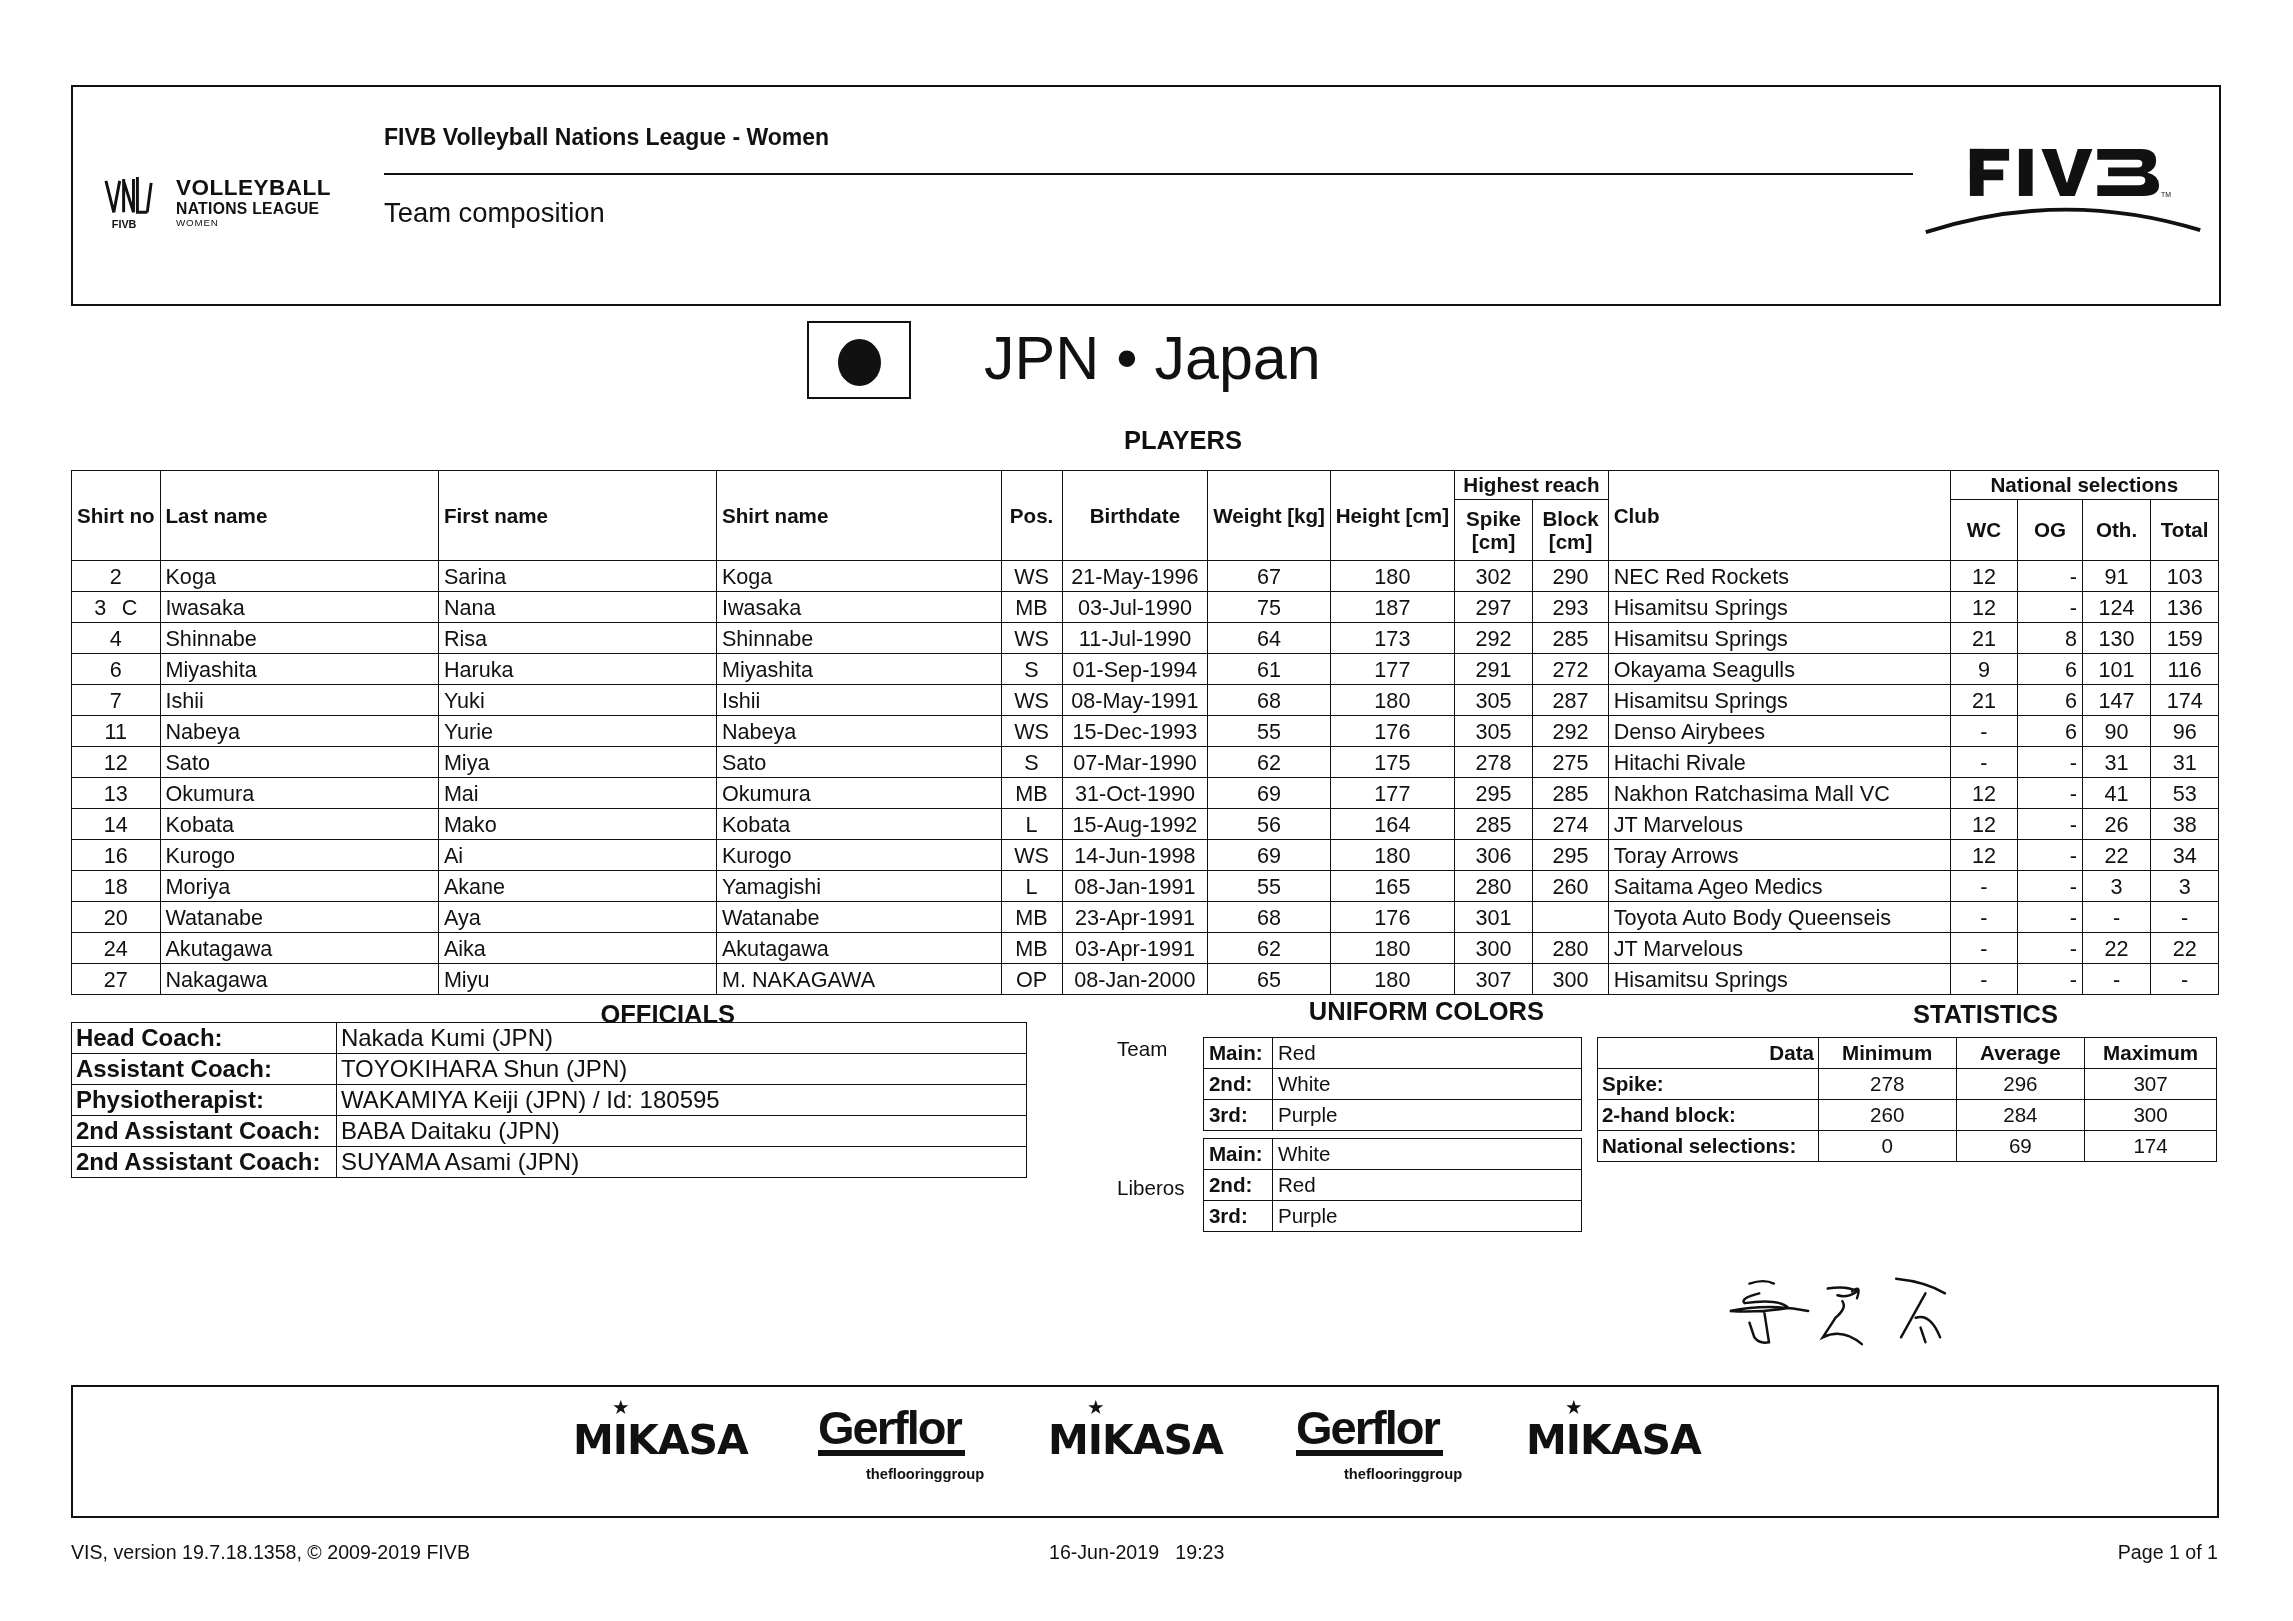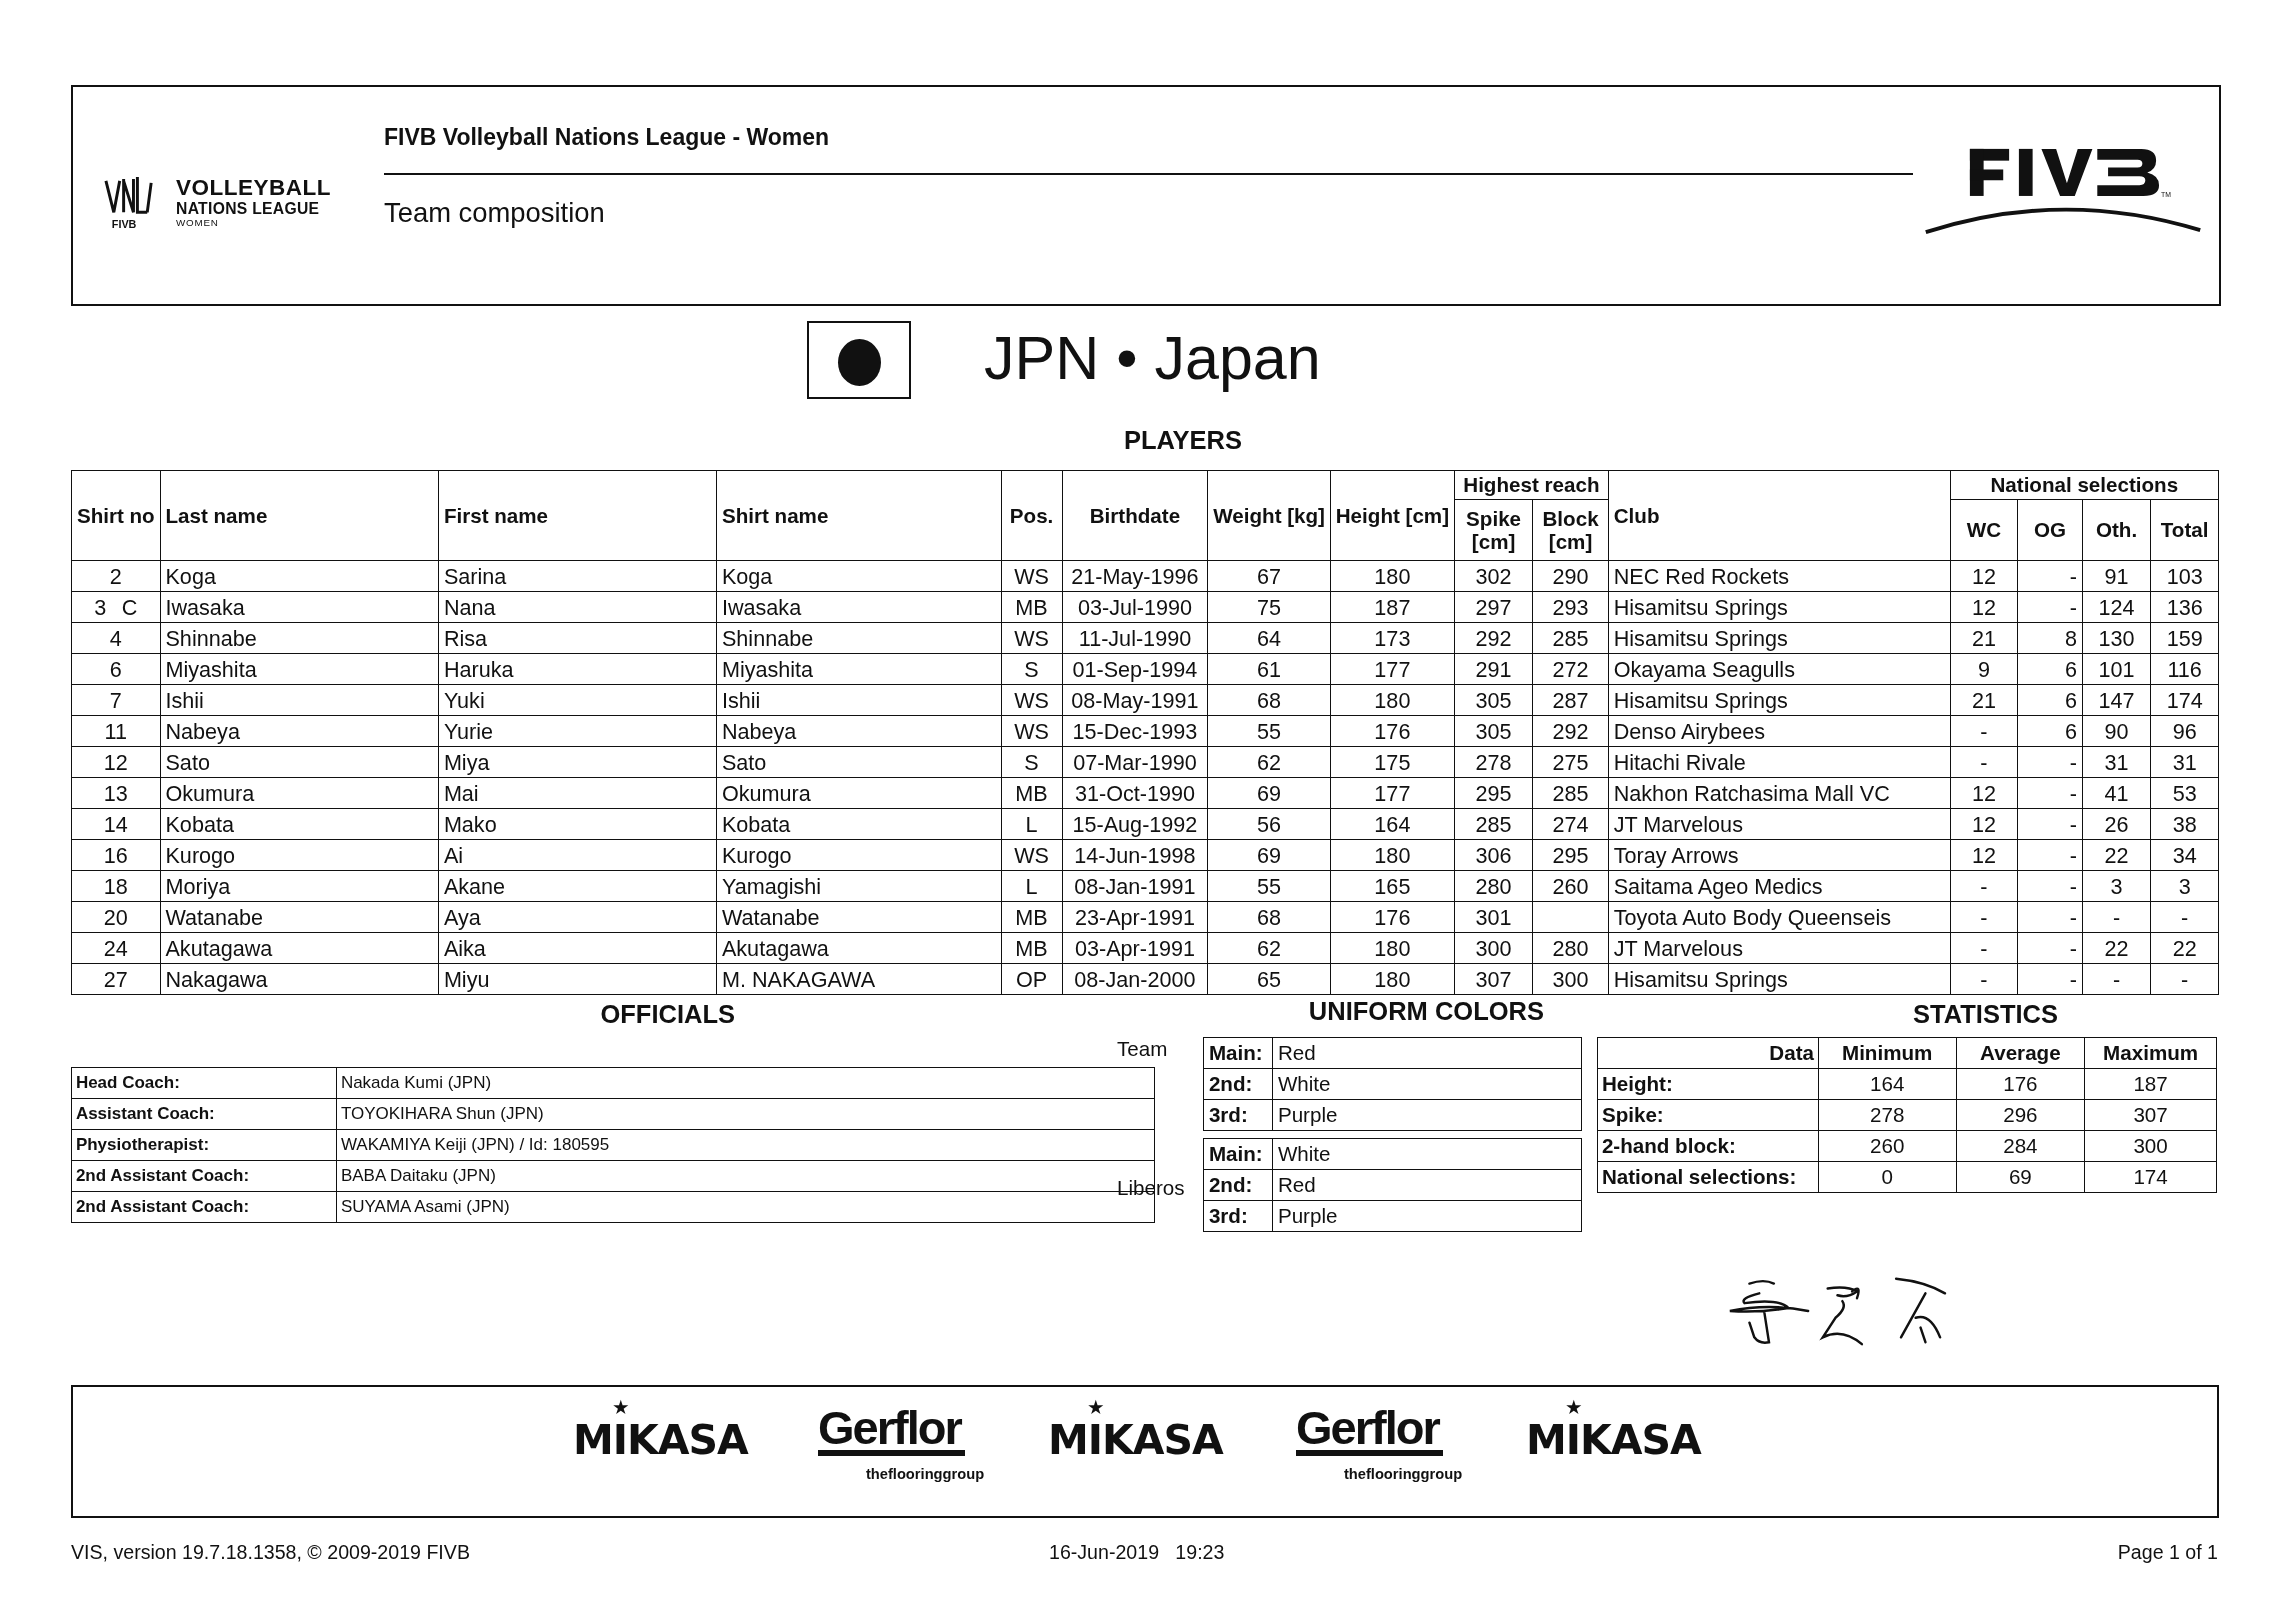--- a/index.html
+++ b/index.html
@@ -32,21 +32,21 @@
   #players th { font-weight: bold; font-size: 20.6px; line-height: 23.5px; }
   #players tr.hrow1 th { height: 29px; }
   #players tr.hrow2 th { height: 61px; }
   #players td { height: 31px; line-height: 29px; }
   #players td.c { text-align: center; }
   #players td.r { text-align: right; }
   #players th.l { text-align: left; }
   .capt { display: inline-block; margin-left: 15.7px; }
 
   
-  #officials { position: absolute; left: 71px; top: 1067px; width: 1084px; border-collapse: collapse; font-size: 17px; }
+  #officials { position: absolute; left: 71px; top: 1022px; width: 956px; border-collapse: collapse; font-size: 24px; }
   #officials td { border: 1.5px solid #111; height: 31px; padding: 0 3.9px; white-space: nowrap; }
   #officials td.lab { font-weight: bold; width: 265px; }
 
   
   .uni-lab { position: absolute; font-size: 20.6px; }
   .uni-table { position: absolute; left: 1203px; width: 379px; border-collapse: collapse; font-size: 20.6px; }
   .uni-table td { border: 1.5px solid #111; height: 31px; padding: 0 4.9px; }
   .uni-table td.lab { font-weight: bold; width: 69px; }
 
   
@@ -464,26 +464,20 @@
   <thead>
     <tr>
       <th class="l">Data</th>
       <th>Minimum</th>
       <th>Average</th>
       <th>Maximum</th>
     </tr>
   </thead>
   <tbody id="stats-body">
       <tr>
-        <td class="lab">Height:</td>
-        <td class="c">164</td>
-        <td class="c">176</td>
-        <td class="c">187</td>
-      </tr>
-      <tr>
         <td class="lab">Spike:</td>
         <td class="c">278</td>
         <td class="c">296</td>
         <td class="c">307</td>
       </tr>
       <tr>
         <td class="lab">2-hand block:</td>
         <td class="c">260</td>
         <td class="c">284</td>
         <td class="c">300</td>

